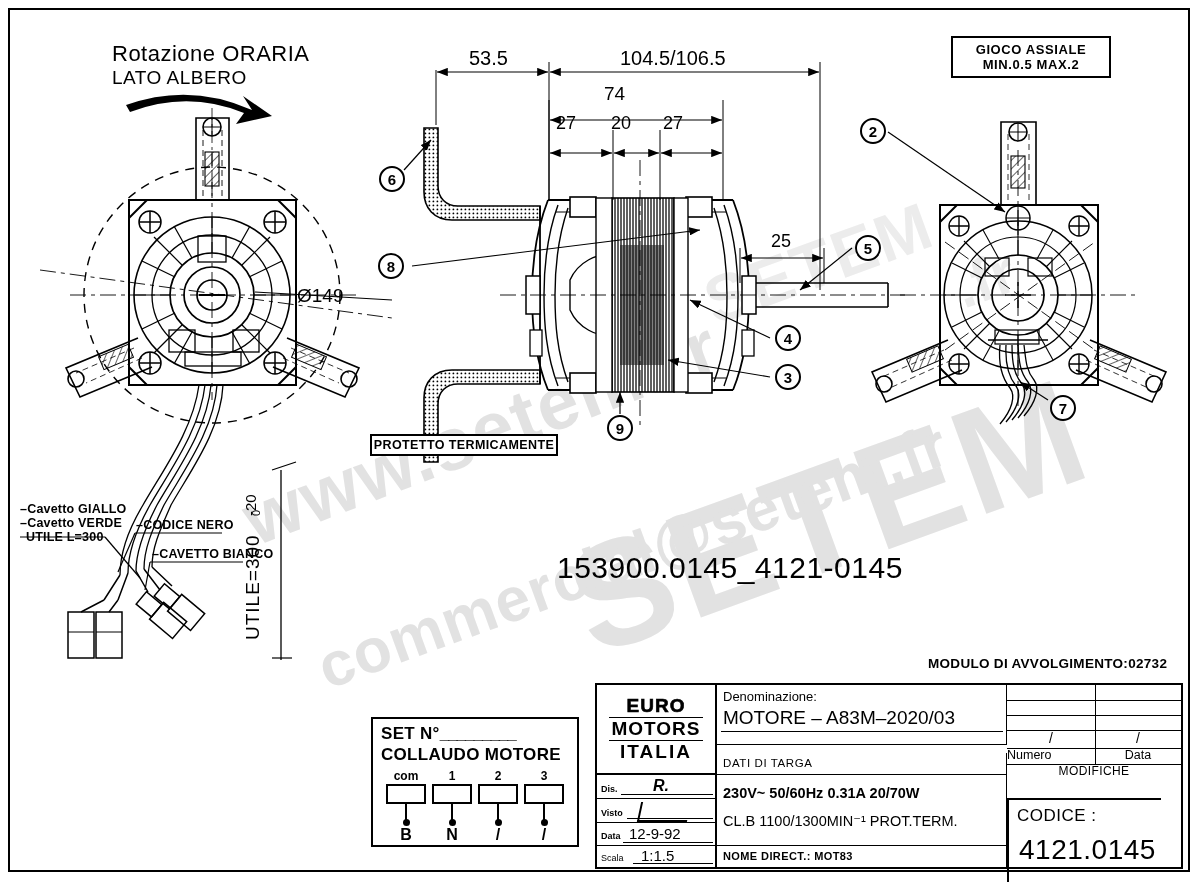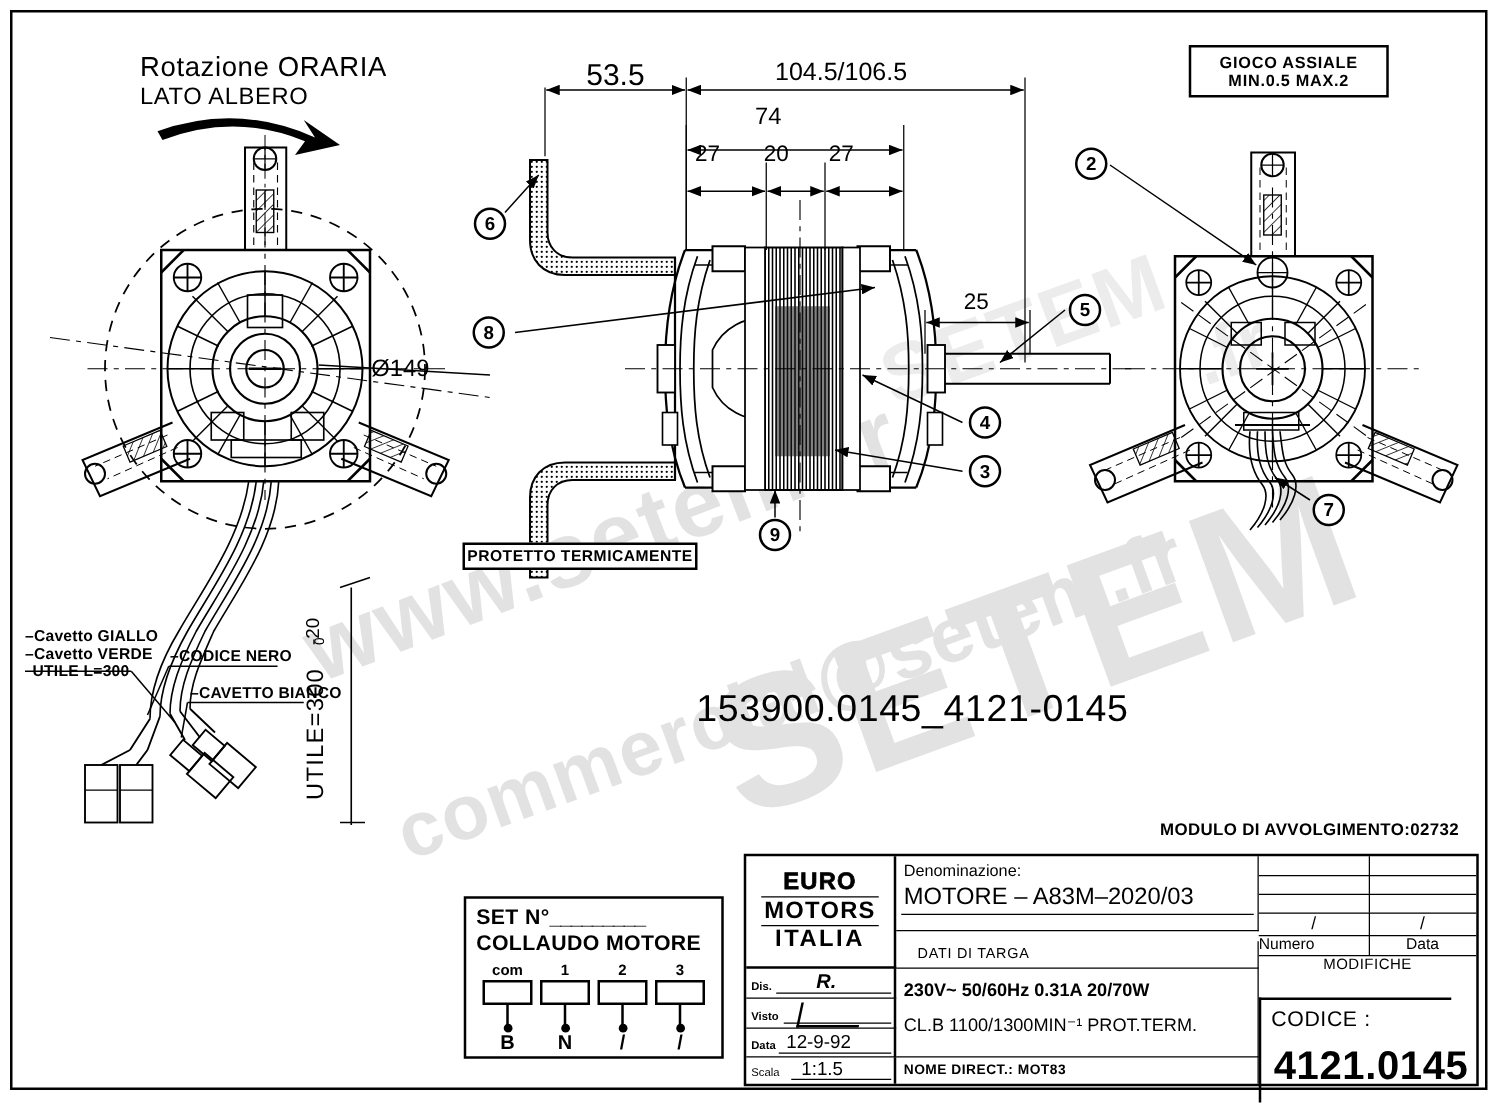--- a/index.html
+++ b/index.html
@@ -390,21 +390,21 @@
 
   <div class="framebox" style="left:951px;top:36px;width:160px;height:42px;border-width:2.5px;">
     <div style="font-size:13px;font-weight:bold;letter-spacing:0.6px;">GIOCO ASSIALE</div>
     <div style="font-size:13px;font-weight:bold;letter-spacing:0.6px;">MIN.0.5 MAX.2</div>
   </div>
 
   <div class="framebox" style="left:370px;top:434px;width:188px;height:22px;border-width:2px;">
     <div style="font-size:12.5px;font-weight:bold;letter-spacing:0.4px;">PROTETTO TERMICAMENTE</div>
   </div>
 
-  <div class="t" style="left:469px;top:48px;font-size:24px;text-align:right;">53.5</div>
+  <div class="t" style="left:469px;top:48px;font-size:20px;text-align:right;">53.5</div>
   <div class="t" style="left:620px;top:48px;font-size:20px;">104.5/106.5</div>
   <div class="t" style="left:604px;top:84px;font-size:19px;">74</div>
   <div class="t" style="left:556px;top:114px;font-size:18px;">27</div>
   <div class="t" style="left:611px;top:114px;font-size:18px;">20</div>
   <div class="t" style="left:663px;top:114px;font-size:18px;">27</div>
   <div class="t" style="left:771px;top:232px;font-size:18px;">25</div>
   <div class="t" style="left:297px;top:286px;font-size:19px;">Ø149</div>
 
   <div class="t" style="left:243px;top:640px;font-size:19px;letter-spacing:1px;
               transform:rotate(-90deg);transform-origin:left top;">UTILE=300</div>
@@ -513,21 +513,21 @@
       <span style="position:absolute;left:36px;top:17px;width:80px;height:1.4px;background:#000;"></span>
     </div>
 
     <div class="cell" style="left:122px;top:2px;width:290px;height:60px;border-bottom:1.5px solid #000;border-right:1.5px solid #000;">
       <span style="position:absolute;left:6px;top:4px;font-size:13px;">Denominazione:</span>
       <span style="position:absolute;left:6px;top:22px;font-size:19px;">MOTORE  –  A83M–2020/03</span>
       <span style="position:absolute;left:4px;top:46px;width:282px;height:1.4px;background:#000;"></span>
     </div>
 
     <div class="cell" style="left:122px;top:70px;width:290px;height:22px;border-bottom:1.5px solid #000;border-right:1.5px solid #000;">
-      <span style="position:absolute;left:6px;top:4px;font-size:11.5px;letter-spacing:0.6px;margin-left:11px;">DATI DI TARGA</span>
+      <span style="position:absolute;left:6px;top:4px;font-size:11.5px;letter-spacing:0.6px;">DATI DI TARGA</span>
     </div>
 
     <div class="cell" style="left:122px;top:92px;width:290px;height:71px;border-bottom:1.5px solid #000;border-right:1.5px solid #000;">
       <span style="position:absolute;left:6px;top:10px;font-size:14.5px;font-weight:bold;">230V~  50/60Hz      0.31A    20/70W</span>
       <span style="position:absolute;left:6px;top:38px;font-size:14.5px;">CL.B    1100/1300MIN⁻¹    PROT.TERM.</span>
     </div>
 
     <div class="cell" style="left:122px;top:163px;width:290px;height:21px;border-right:1.5px solid #000;">
       <span style="position:absolute;left:6px;top:4px;font-size:11px;font-weight:bold;letter-spacing:0.4px;">NOME DIRECT.:  MOT83</span>
     </div>
@@ -553,17 +553,17 @@
                      font-size:12.5px;">Numero</span>
         <span style="position:absolute;left:88px;top:0;width:86px;height:16px;
                      text-align:center;font-size:12.5px;">Data</span>
       </div>
       <div style="position:absolute;left:0;top:79px;width:174px;height:14px;
                   text-align:center;font-size:12px;letter-spacing:0.4px;">MODIFICHE</div>
     </div>
 
     <div class="cell" style="left:412px;top:96px;width:154px;height:88px;border-top:2.5px solid #000;border-left:2.5px solid #000;margin-top:19px;">
       <span style="position:absolute;left:8px;top:6px;font-size:17px;letter-spacing:0.5px;">CODICE :</span>
-      <span style="position:absolute;left:10px;top:34px;font-size:32px;font-weight:bold;letter-spacing:0.5px;text-align:center;">4121.0145</span>
+      <span style="position:absolute;left:10px;top:34px;font-size:28px;font-weight:normal;letter-spacing:0.5px;text-align:center;">4121.0145</span>
     </div>
   </div>
 
 </div>
 
 </body></html>

